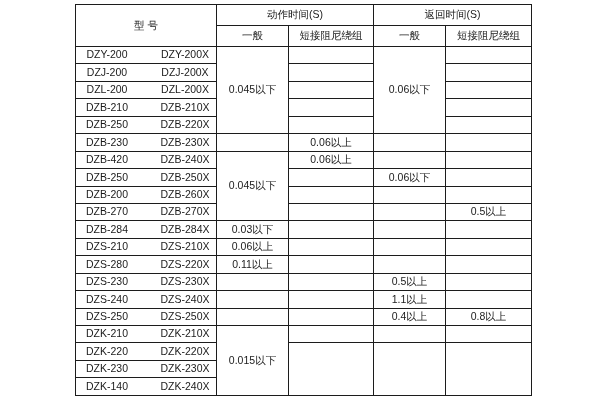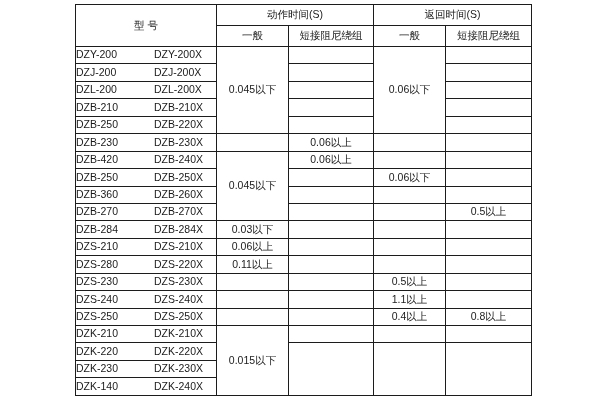--- a/index.html
+++ b/index.html
@@ -25,25 +25,25 @@
     vertical-align:middle;
     padding:0;
     white-space:nowrap;
     overflow:hidden;
     line-height:1.1;
   }
   thead tr { height:21px; }
   tbody tr { height:17.45px; }
   td.model .m1 {
     display:inline-block; width:50%;
-    text-align:left; padding-right:8px;
+    text-align:center; padding-right:8px;
   }
   td.model .m2 {
     display:inline-block; width:50%;
-    text-align:left; padding-left:8px;
+    text-align:center; padding-left:8px;
   }
 </style>
 </head>
 <body>
 
 <div class="table-wrap">
 <table>
   <colgroup>
     <col style="width:141px">
     <col style="width:72px">
@@ -106,21 +106,21 @@
       <td></td>
       <td></td>
     </tr>
     <tr>
       <td class="model"><span class="m1">DZB-250</span><span class="m2">DZB-250X</span></td>
       <td></td>
       <td>0.06以下</td>
       <td></td>
     </tr>
     <tr>
-      <td class="model"><span class="m1">DZB-360</span><span class="m2">DZB-260X</span></td>
+      <td class="model"><span class="m1">DZB-200</span><span class="m2">DZB-260X</span></td>
       <td></td>
       <td></td>
       <td></td>
     </tr>
     <tr>
       <td class="model"><span class="m1">DZB-270</span><span class="m2">DZB-270X</span></td>
       <td></td>
       <td></td>
       <td>0.5以上</td>
     </tr>

